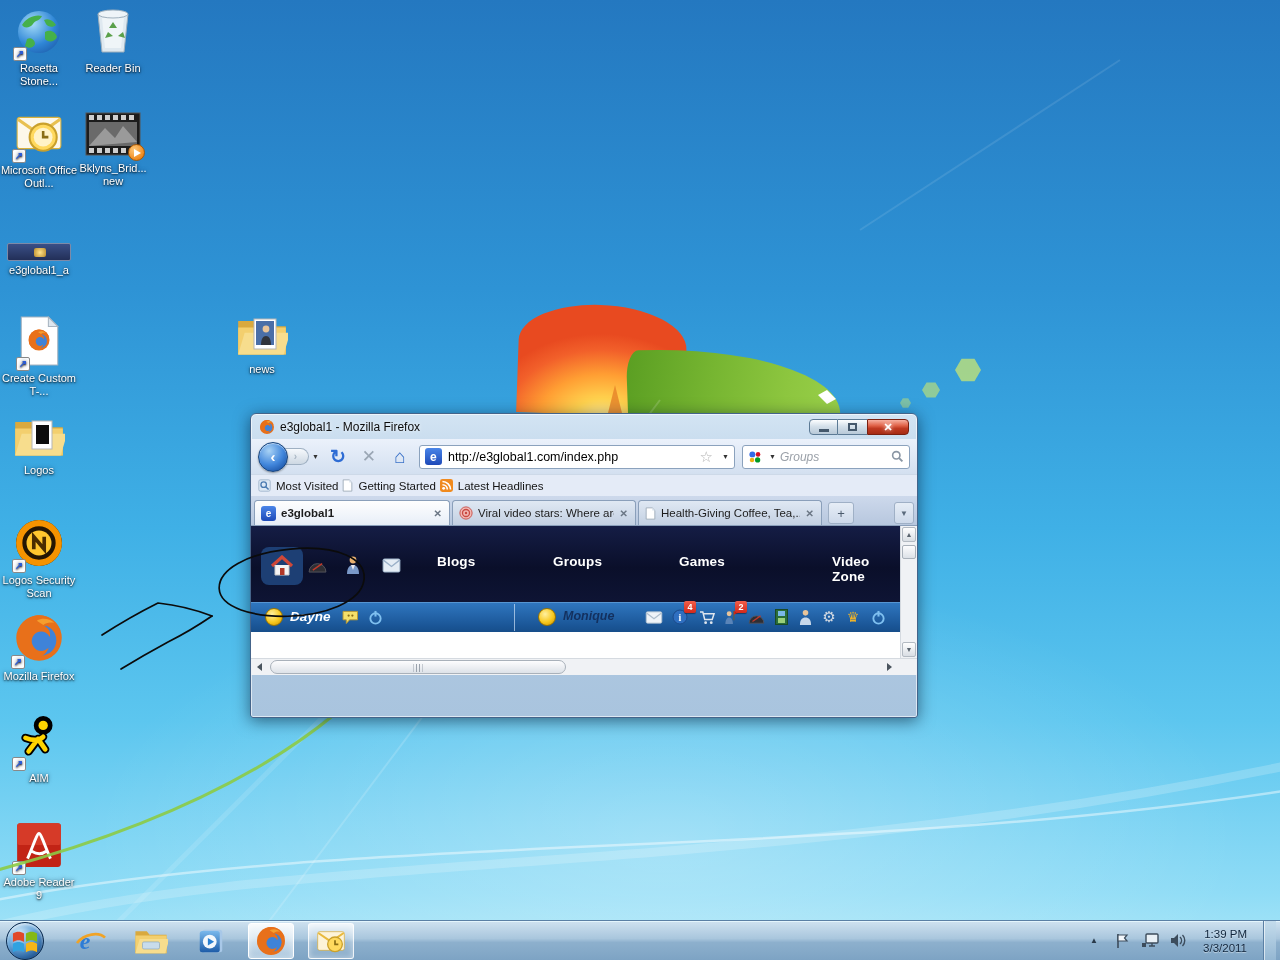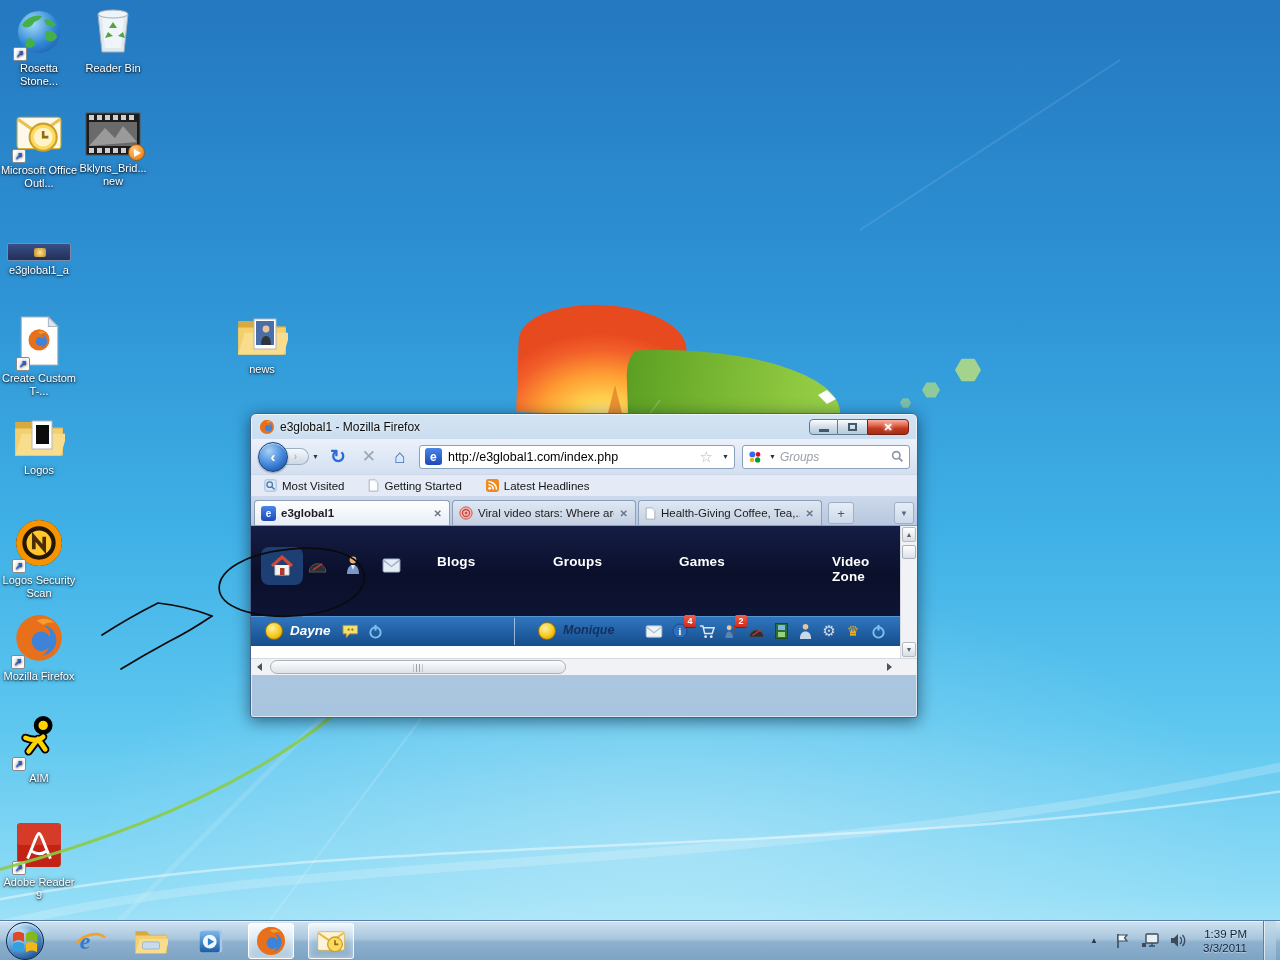--- a/index.html
+++ b/index.html
@@ -85,21 +85,21 @@
   display:flex; align-items:center; padding:0 5px; gap:6px; }
 .fav-e { width:17px; height:17px; border-radius:3px; background:linear-gradient(180deg,#4a85e8,#1d49b8);
   color:#fff; font-size:12px; font-weight:bold; display:flex; align-items:center; justify-content:center; }
 .urltext { flex:1; font-size:12.5px; color:#000; white-space:nowrap; overflow:hidden; }
 .star { color:#b4b4b4; font-size:15px; }
 .searchbox { width:168px; height:24px; background:#fff; border:1px solid #8ba2bd; border-radius:3px;
   display:flex; align-items:center; padding:0 5px; gap:4px; }
 .stext { flex:1; font-size:12px; color:#9aa0a8; font-style:italic; }
 
 .bbar { height:22px; background:#e4ebf7; border-top:1px solid #cdd9e8; display:flex; align-items:center;
-  padding-left:13px; gap:24px; font-size:11.5px; color:#141414; }
+  padding-left:7px; gap:4px; font-size:11.5px; color:#141414; }
 .bitem { display:flex; align-items:center; gap:5px; }
 
 .tabs { height:29px; background:linear-gradient(180deg,#cdd9ec,#b7c7de); display:flex; align-items:flex-end;
   padding:0 3px; gap:2px; }
 .tab { height:25px; width:184px; display:flex; align-items:center; gap:5px; padding:0 6px;
   font-size:11.5px; color:#1c1c1c; border:1px solid #8a9fba; border-bottom:none; border-radius:3.5px 3.5px 0 0;
   background:linear-gradient(180deg,#dfe8f3,#c3d0e2); white-space:nowrap; overflow:hidden; }
 .tab.active { background:linear-gradient(180deg,#fefefe,#eef3fa 70%,#e6edf6); font-weight:bold; width:196px; }
 .ttitle { flex:1; overflow:hidden; white-space:nowrap; }
 .tclose { color:#6a7684; font-size:10px; font-weight:bold; padding:0 1px; }
@@ -112,21 +112,21 @@
 
 .content { position:relative; height:133px; border-top:1px solid #8a9fba; background:#fff; display:flex; }
 .page { flex:1; position:relative; overflow:hidden; }
 .vscroll { width:17px; position:relative; background:#f0f2f5; border-left:1px solid #d5dae0; }
 .sbtn { position:absolute; left:1px; width:14px; height:15px; border:1px solid #b3bac2; border-radius:2px;
   background:linear-gradient(180deg,#fefefe,#d9dee4); color:#5a646e; font-size:7px;
   display:flex; align-items:center; justify-content:center; }
 .vthumb { position:absolute; left:1px; top:19px; width:14px; height:14px; border:1px solid #a9b1ba;
   border-radius:2px; background:linear-gradient(180deg,#fdfdfe,#dce1e7); }
 
-.pnav { height:90px; background:linear-gradient(180deg,#151d45 0%,#0a0f2a 55%,#0e1434 100%); position:relative;padding-left:44px; }
+.pnav { height:76px; background:linear-gradient(180deg,#151d45 0%,#0a0f2a 55%,#0e1434 100%); position:relative;padding-left:44px; }
 .homebox { position:absolute; left:10px; top:21px; width:42px; height:38px; background:#1d3f74;
   border-radius:8px; display:flex; align-items:center; justify-content:center; }
 .pico { position:absolute; top:30px; width:20px; height:18px; display:flex; align-items:center; justify-content:center; }
 .plink { position:absolute; top:28px; color:#fff; font-weight:bold; font-size:13.5px; letter-spacing:.2px; }
 
 .pwhiteband { height:33px; background:#0e1434; position:relative; }
 .sheet { position:absolute; inset:0; background:#fff; border-radius:11px 0 0 0; }
 .crumb { position:absolute; left:45px; top:10px; font-size:11.5px; color:#8a8ac4; letter-spacing:1px; }
 
 .pblue { height:30px; background:linear-gradient(180deg,#2f76bf,#1a5596 80%,#174e8a); position:relative;

